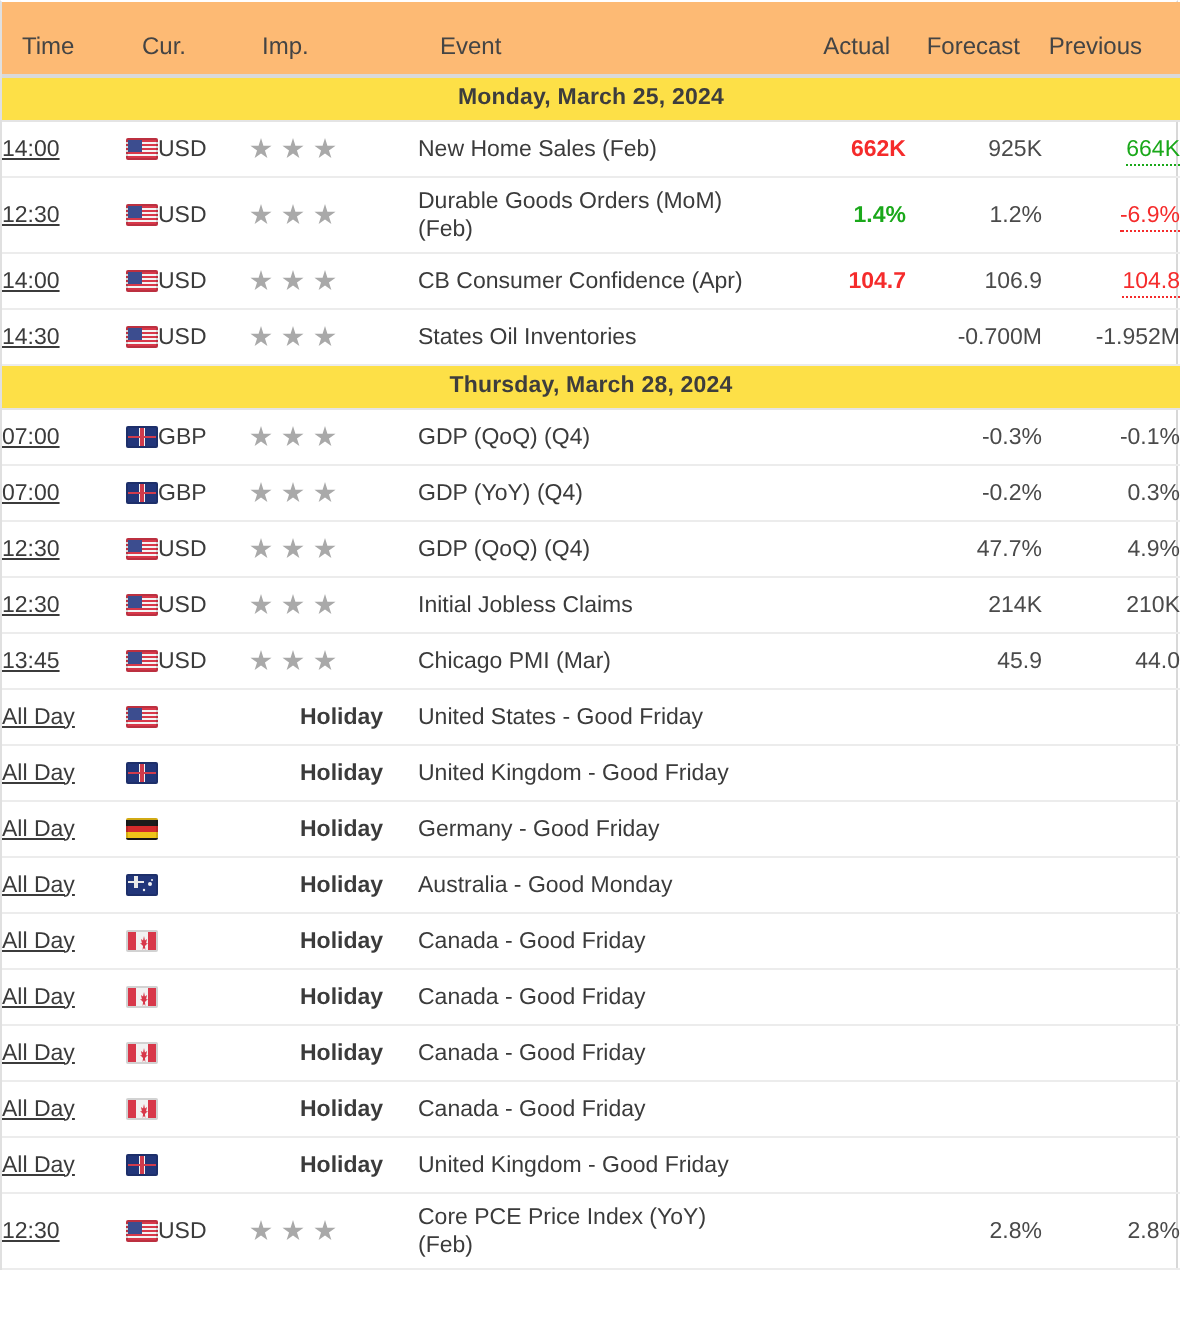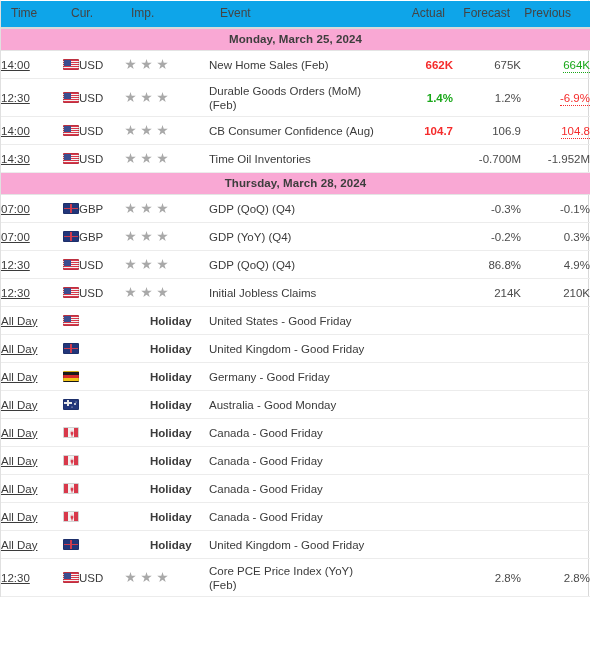--- a/index.html
+++ b/index.html
@@ -32,39 +32,39 @@
   col.c-event    { width: 174px; }
   col.c-actual   { width: 70px; }
   col.c-forecast { width: 68px; }
   col.c-previous { width: 69px; }
 
   
   thead th {
     font-size: 12px;
     font-weight: normal;
     color: #444444;
-    padding: 5px 0 7px 0;
-    background: #0ea5e9;
+    padding: 15px 0 7px 0;
+    background: #fdba74;
     border-bottom: 2px solid #d9d9d9;
     text-align: left;
     vertical-align: middle;
     white-space: nowrap;
   }
   th.h-time     { padding-left: 10px; }
   th.h-cur      { padding-left: 8px; }
   th.h-imp      { padding-left: 6px; }
   th.h-event    { padding-left: 11px; }
   th.h-actual, th.h-forecast, th.h-previous { text-align: right; }
   th.h-actual   { padding-right: 8px; }
   th.h-forecast { padding-right: 11px; }
   th.h-previous { padding-right: 19px; }
 
   
   tr.date-row td {
-    background: #f9a8d4;
+    background: #fde047;
     border-top: 1px solid #e4e4e4;
     border-bottom: 1px solid #e4e4e4;
     text-align: center;
     font-weight: bold;
     font-size: 11.5px;
     color: #3d3d3d;
     padding: 4px 0 5px 0;
     letter-spacing: .1px;
   }
 
@@ -256,21 +256,21 @@
           </td>
           <td class="c-imp-cell">
             <span class="stars">
               <span class="star"></span>
               <span class="star"></span>
               <span class="star"></span>
             </span>
           </td>
           <td class="c-event-cell"><span class="event-text">New Home Sales (Feb)</span></td>
           <td class="c-num c-actual-cell"><span class="val-down">662K</span></td>
-          <td class="c-num c-forecast-cell"><span class="val-neutral">675K</span></td>
+          <td class="c-num c-forecast-cell"><span class="val-neutral">925K</span></td>
           <td class="c-num c-previous-cell"><span class="prev-up">664K</span></td>
         </tr>
         <tr class="ev-row tall">
           <td class="c-time-cell">12:30</td>
           <td class="c-cur-cell">
             <span class="cur-wrap">
               <span class="flag flag-us"></span>
               <span class="cur-code">USD</span>
             </span>
           </td>
@@ -294,41 +294,41 @@
               <span class="cur-code">USD</span>
             </span>
           </td>
           <td class="c-imp-cell">
             <span class="stars">
               <span class="star"></span>
               <span class="star"></span>
               <span class="star"></span>
             </span>
           </td>
-          <td class="c-event-cell"><span class="event-text">CB Consumer Confidence (Aug)</span></td>
+          <td class="c-event-cell"><span class="event-text">CB Consumer Confidence (Apr)</span></td>
           <td class="c-num c-actual-cell"><span class="val-down">104.7</span></td>
           <td class="c-num c-forecast-cell"><span class="val-neutral">106.9</span></td>
           <td class="c-num c-previous-cell"><span class="prev-down">104.8</span></td>
         </tr>
         <tr class="ev-row">
           <td class="c-time-cell">14:30</td>
           <td class="c-cur-cell">
             <span class="cur-wrap">
               <span class="flag flag-us"></span>
               <span class="cur-code">USD</span>
             </span>
           </td>
           <td class="c-imp-cell">
             <span class="stars">
               <span class="star"></span>
               <span class="star"></span>
               <span class="star"></span>
             </span>
           </td>
-          <td class="c-event-cell"><span class="event-text">Time Oil Inventories</span></td>
+          <td class="c-event-cell"><span class="event-text">States Oil Inventories</span></td>
           <td class="c-num c-actual-cell"></td>
           <td class="c-num c-forecast-cell"><span class="val-neutral">-0.700M</span></td>
           <td class="c-num c-previous-cell"><span class="val-neutral">-1.952M</span></td>
         </tr>
         <tr class="date-row">
           <td colspan="7">Thursday, March 28, 2024</td>
         </tr>
         <tr class="ev-row">
           <td class="c-time-cell">07:00</td>
           <td class="c-cur-cell">
@@ -379,21 +379,21 @@
           </td>
           <td class="c-imp-cell">
             <span class="stars">
               <span class="star"></span>
               <span class="star"></span>
               <span class="star"></span>
             </span>
           </td>
           <td class="c-event-cell"><span class="event-text">GDP (QoQ) (Q4)</span></td>
           <td class="c-num c-actual-cell"></td>
-          <td class="c-num c-forecast-cell"><span class="val-neutral">86.8%</span></td>
+          <td class="c-num c-forecast-cell"><span class="val-neutral">47.7%</span></td>
           <td class="c-num c-previous-cell"><span class="val-neutral">4.9%</span></td>
         </tr>
         <tr class="ev-row">
           <td class="c-time-cell">12:30</td>
           <td class="c-cur-cell">
             <span class="cur-wrap">
               <span class="flag flag-us"></span>
               <span class="cur-code">USD</span>
             </span>
           </td>
@@ -401,20 +401,40 @@
             <span class="stars">
               <span class="star"></span>
               <span class="star"></span>
               <span class="star"></span>
             </span>
           </td>
           <td class="c-event-cell"><span class="event-text">Initial Jobless Claims</span></td>
           <td class="c-num c-actual-cell"></td>
           <td class="c-num c-forecast-cell"><span class="val-neutral">214K</span></td>
           <td class="c-num c-previous-cell"><span class="val-neutral">210K</span></td>
+        </tr>
+        <tr class="ev-row">
+          <td class="c-time-cell">13:45</td>
+          <td class="c-cur-cell">
+            <span class="cur-wrap">
+              <span class="flag flag-us"></span>
+              <span class="cur-code">USD</span>
+            </span>
+          </td>
+          <td class="c-imp-cell">
+            <span class="stars">
+              <span class="star"></span>
+              <span class="star"></span>
+              <span class="star"></span>
+            </span>
+          </td>
+          <td class="c-event-cell"><span class="event-text">Chicago PMI (Mar)</span></td>
+          <td class="c-num c-actual-cell"></td>
+          <td class="c-num c-forecast-cell"><span class="val-neutral">45.9</span></td>
+          <td class="c-num c-previous-cell"><span class="val-neutral">44.0</span></td>
         </tr>
         <tr class="ev-row">
           <td class="c-time-cell">All Day</td>
           <td class="c-cur-cell">
             <span class="cur-wrap">
               <span class="flag flag-us"></span>
             </span>
           </td>
           <td class="c-imp-cell"><span class="holiday-label">Holiday</span></td>
           <td class="c-event-cell"><span class="event-text">United States - Good Friday</span></td>

